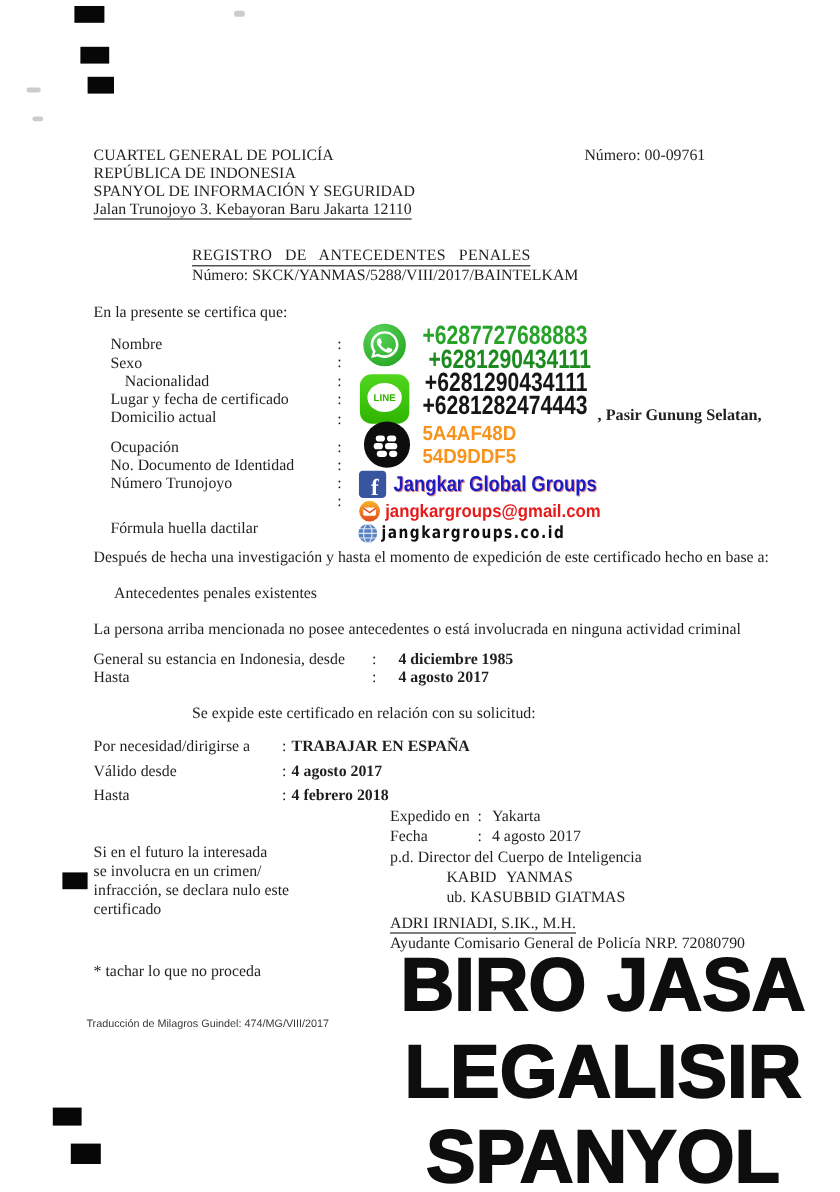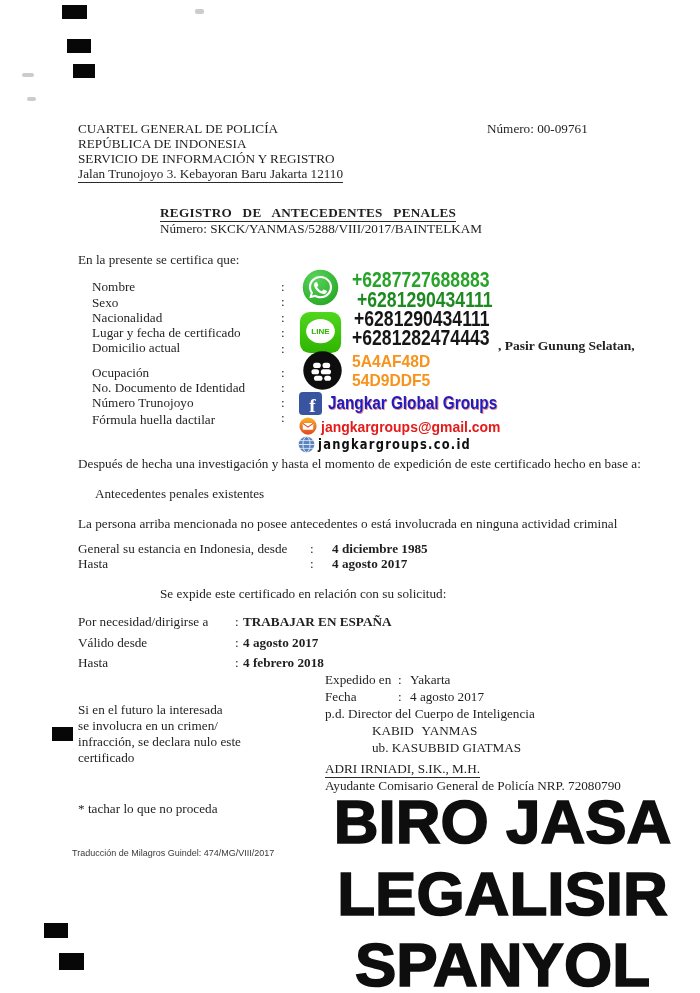--- a/index.html
+++ b/index.html
@@ -1,21 +1,21 @@
 <!DOCTYPE html>
 <html><head>
 <meta charset="utf-8">
 <style>
   html,body{margin:0;padding:0;background:#ffffff;}
   #page{position:relative;width:700px;height:993px;background:#ffffff;overflow:hidden;
         font-family:"Liberation Serif",serif;color:#1f1f1f;}
   .t{position:absolute;white-space:nowrap;font-size:13.2px;line-height:14px;color:#1f1f1f;}
   .b{font-weight:bold;}
   .ul{border-bottom:1.3px solid #2a2a2a;padding-bottom:1px;}
-  .title{font-weight:bold;word-spacing:7px;letter-spacing:.3px;border-bottom:1.5px solid #2a2a2a;padding-bottom:1px;}
+  .title{font-weight:normal;word-spacing:7px;letter-spacing:.3px;border-bottom:1.5px solid #2a2a2a;padding-bottom:1px;}
   .coloncol span{display:block;height:15.4px;}
   .coloncol2 span{display:block;height:15.1px;}
   .num{font:bold 22px "Liberation Sans",sans-serif;transform:scaleX(.8);transform-origin:0 50%;}
   .n-green1{color:#28a32a;} .n-green2{color:#1d8a1f;} .n-black{color:#161616;}
   .pin{position:absolute;font:bold 17px "Liberation Sans",sans-serif;color:#f7941d;
        transform:scaleX(.92);transform-origin:0 50%;white-space:nowrap;}
   .fbtxt{position:absolute;font:bold 18px "Liberation Sans",sans-serif;color:#1c1cc4;
          text-shadow:1px 1px 0 rgba(205,40,40,.55);transform:scaleX(.85);transform-origin:0 50%;white-space:nowrap;}
   .mailtxt{position:absolute;font:bold 15px "Liberation Sans",sans-serif;color:#e51a1a;
          transform:scaleX(.93);transform-origin:0 50%;white-space:nowrap;}
@@ -41,46 +41,46 @@
   <div class="mark" style="left:73px;top:64px;width:22px;height:14px"></div>
   <div class="mark" style="left:52px;top:727px;width:21px;height:14px"></div>
   <div class="mark" style="left:44px;top:923px;width:24px;height:15px"></div>
   <div class="mark" style="left:59px;top:953px;width:25px;height:17px"></div>
   <div class="smudge" style="left:22px;top:73px;width:12px;height:4px"></div>
   <div class="smudge" style="left:27px;top:97px;width:9px;height:4px"></div>
   <div class="smudge" style="left:195px;top:9px;width:9px;height:5px"></div>
 
   <div class="t" style="left:78px;top:122px">CUARTEL GENERAL DE POLICÍA</div>
   <div class="t" style="left:78px;top:137px">REPÚBLICA DE INDONESIA</div>
-  <div class="t" style="left:78px;top:152px">SERVICIO DE INFORMACIÓN Y REGISTRO</div>
+  <div class="t" style="left:78px;top:152px">SPANYOL DE INFORMACIÓN Y SEGURIDAD</div>
   <div class="t" style="left:78px;top:167px"><span class="ul">Jalan Trunojoyo 3. Kebayoran Baru Jakarta 12110</span></div>
   <div class="t" style="left:487px;top:122px">Número: 00-09761</div>
 
   <div class="t" style="left:160px;top:206px"><span class="title">REGISTRO DE ANTECEDENTES PENALES</span></div>
   <div class="t" style="left:160px;top:222px">Número: SKCK/YANMAS/5288/VIII/2017/BAINTELKAM</div>
 
   <div class="t" style="left:78px;top:253px">En la presente se certifica que:</div>
 
   <div class="t" style="left:92px;top:280px">Nombre</div>
   <div class="t" style="left:92px;top:296px">Sexo</div>
-  <div class="t" style="left:92px;top:311px">Nacionalidad</div>
+  <div class="t" style="left:104px;top:311px">Nacionalidad</div>
   <div class="t" style="left:92px;top:326px">Lugar y fecha de certificado</div>
   <div class="t" style="left:92px;top:341px">Domicilio actual</div>
   <div class="t coloncol" style="left:281px;top:280px">
     <span>:</span>
       <span>:</span>
       <span>:</span>
       <span>:</span>
       <span>:</span>
   </div>
 
   <div class="t" style="left:92px;top:366px">Ocupación</div>
   <div class="t" style="left:92px;top:381px">No. Documento de Identidad</div>
   <div class="t" style="left:92px;top:396px">Número Trunojoyo</div>
-  <div class="t" style="left:92px;top:413px">Fórmula huella dactilar</div>
+  <div class="t" style="left:92px;top:433px">Fórmula huella dactilar</div>
   <div class="t coloncol2" style="left:281px;top:366px">
     <span>:</span>
       <span>:</span>
       <span>:</span>
       <span>:</span>
   </div>
 
   <div class="icon" style="left:302px;top:269px;width:37px;height:37px">
     <svg width="37" height="37" viewBox="0 0 48 48">
       <defs>

